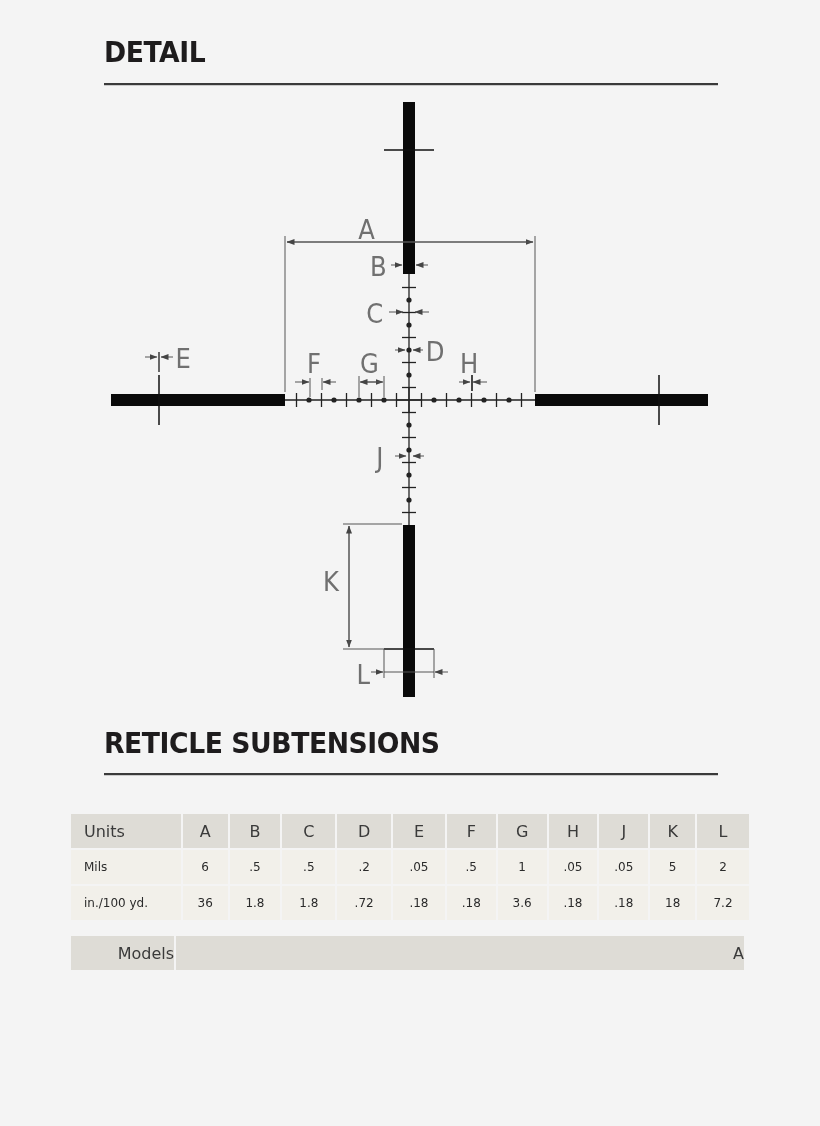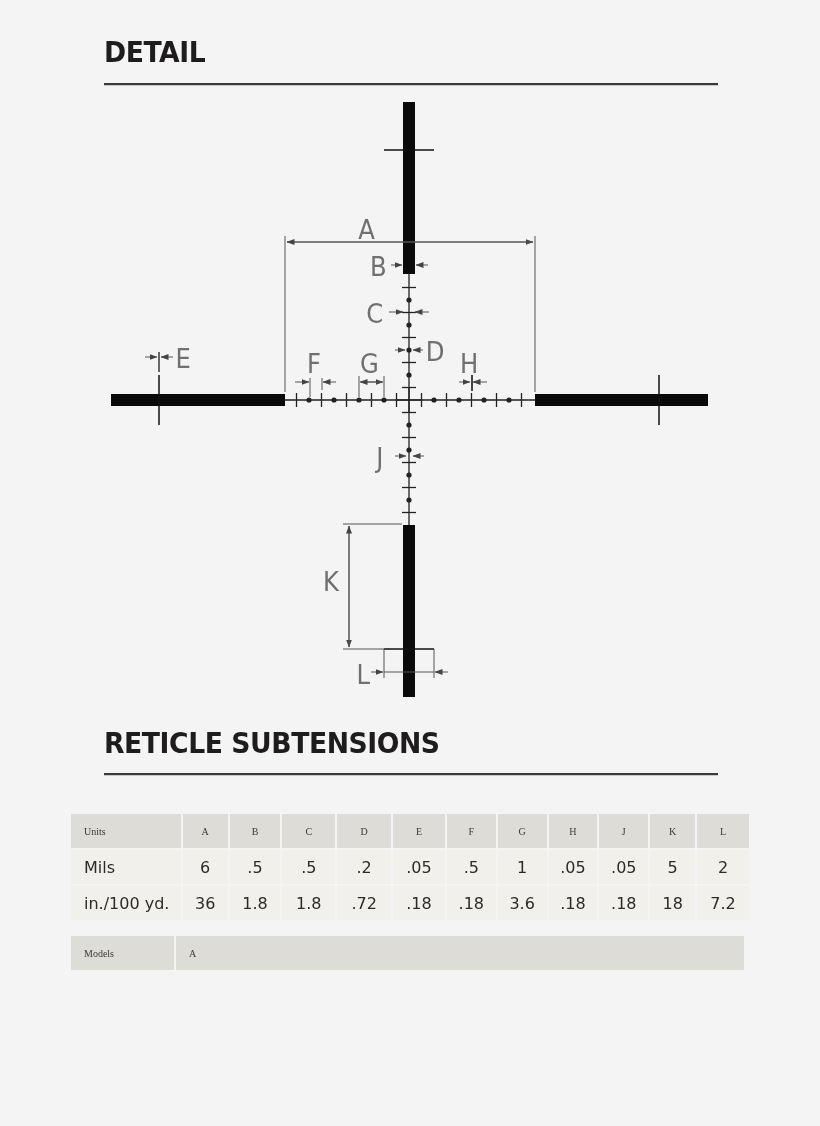--- a/index.html
+++ b/index.html
@@ -53,34 +53,33 @@
     font-family: "DejaVu Sans", sans-serif;
     color: #2b2b2b;
   }
   table.subt td {
     border: 2px solid #f4f4f4;
     padding: 0;
     background: #f2f0ea;
   }
   table.subt tr.head td {
     background: #dedcd6;
-    font-size: 10px;
+    font-size: 16px;
     color: #3a3a3a;
     height: 34px;
-    font-family: Liberation Serif, serif;
   }
   table.subt tr.body td {
-    font-size: 16px;
+    font-size: 12px;
     height: 34px;
   }
   #units-table { left: 69px; top: 812px; width: 682px; }
   #units-table td { text-align: center; }
   #units-table td.first { text-align: left; padding-left: 13px; }
   #models-table { left: 69px; top: 934px; width: 677px; }
-  #models-table td { text-align: left; padding-left: 13px; }
+  #models-table td { text-align: right; padding-left: 13px; }
   #models-table tr.body td { height: 36px; }
 </style>
 </head>
 <body>
 
 <h1 class="section-title" id="title-detail">DETAIL</h1>
 <div class="rule" id="rule-detail"></div>
 
 <svg id="reticle" viewBox="0 0 820 720" xmlns="http://www.w3.org/2000/svg">
   <defs>

